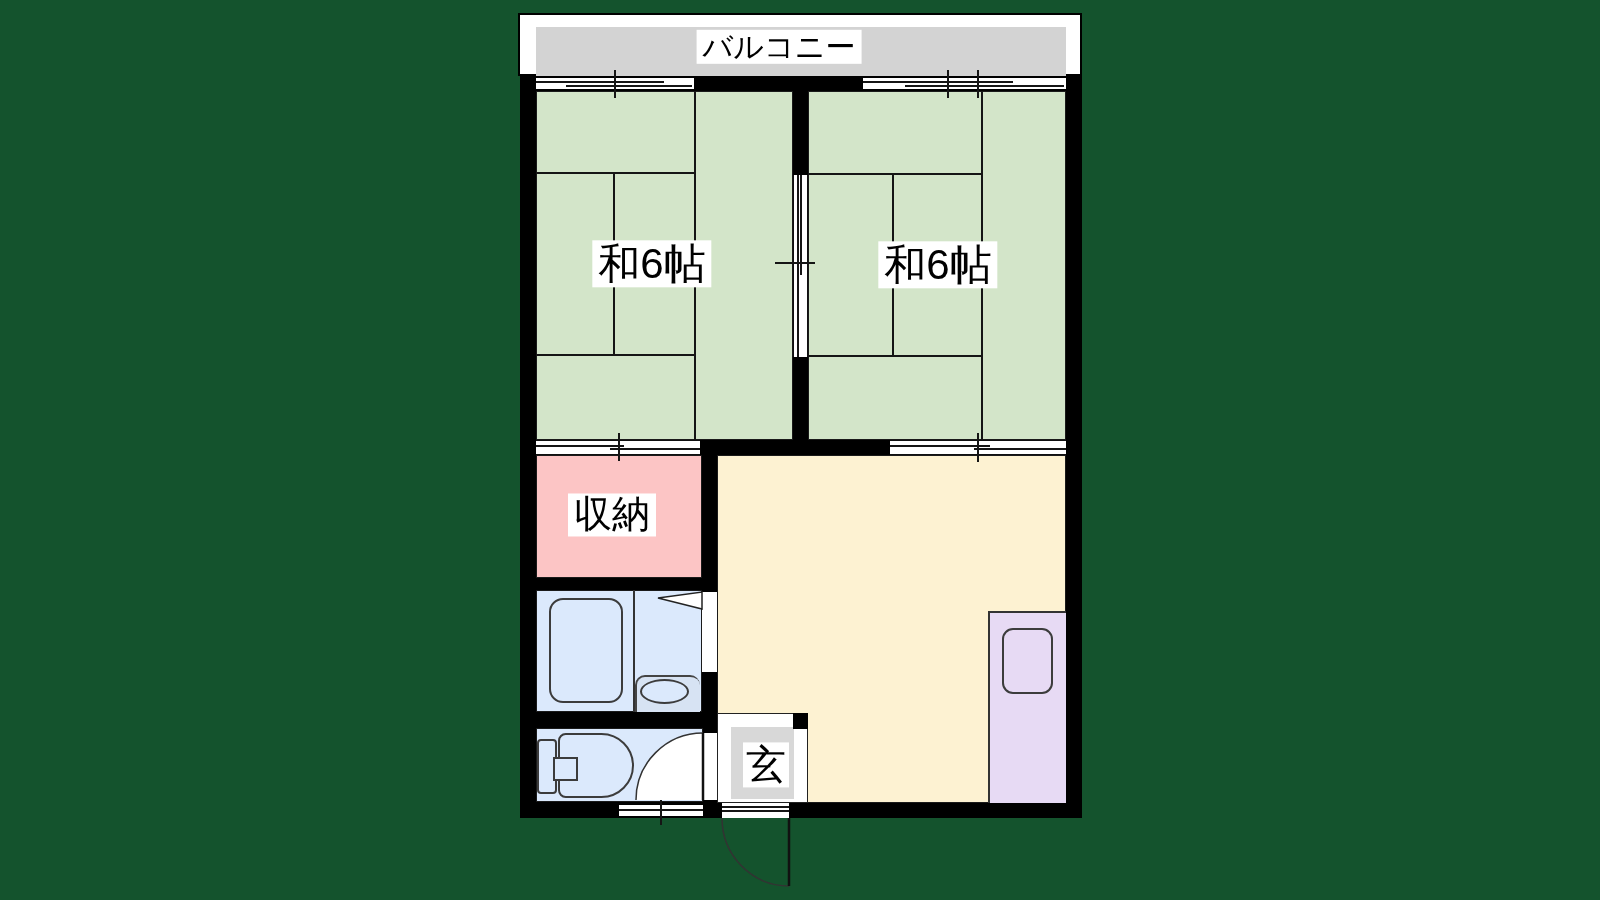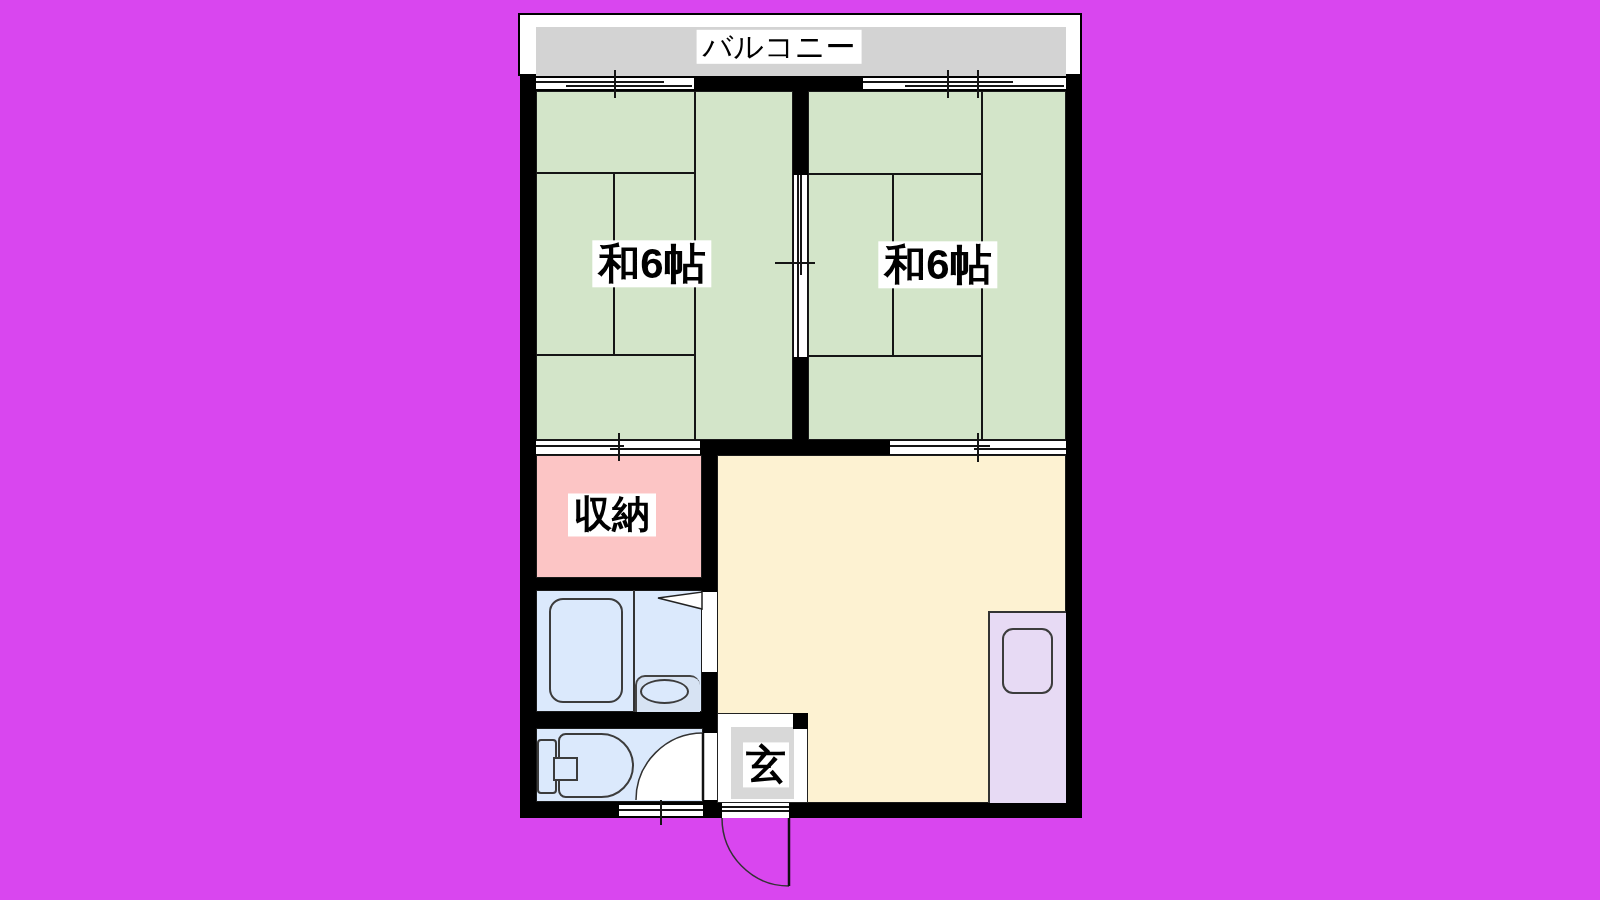--- a/index.html
+++ b/index.html
@@ -1,30 +1,30 @@
 <!DOCTYPE html>
 <html><head>
 <meta charset="utf-8">
 <style>
   html,body { margin:0; padding:0; background:#fff; }
-  .page { position:relative; width:1600px; height:900px; background:#d946ef; overflow:hidden;
+  .page { position:relative; width:1600px; height:900px; background:#14532d; overflow:hidden;
           font-family:"Liberation Sans","DejaVu Sans",sans-serif; }
   .abs  { position:absolute; box-sizing:border-box; }
   .room { position:absolute; box-sizing:border-box; border:1px solid #1a1a1a; }
   .line { position:absolute; background:#151515; }
   .window { position:absolute; box-sizing:border-box; background:#fff;
             border-top:2px solid #000; border-bottom:2px solid #000; }
   .fusuma-h { position:absolute; box-sizing:border-box; background:#fff;
               border-top:1.5px solid #111; border-bottom:1.5px solid #111; }
   .fusuma-v { position:absolute; box-sizing:border-box; background:#fff;
               border-left:1.5px solid #111; border-right:1.5px solid #111; }
   .opening { position:absolute; background:#fff; }
   .fixture { position:absolute; box-sizing:border-box; border:2px solid #3c3c3c; }
   .label { position:absolute; transform:translate(-50%,-50%); background:#fff; color:#000;
-           font-weight:bold; white-space:nowrap; line-height:1.08; padding:1px 6px; text-align:center; }
+           font-weight:normal; white-space:nowrap; line-height:1.08; padding:1px 6px; text-align:center; }
   svg.overlay { position:absolute; left:0; top:0; pointer-events:none; }
 </style>
 </head>
 <body>
 
 <div class="page">
 
   <div class="abs" style="left:518px;top:13px;width:564px;height:63px;border:2px solid #000;background:#fff"></div>
   <div class="abs" style="left: 536px; top: 27px; width: 530px; height: 49px; background-color: rgb(211, 211, 211);"></div>
 

